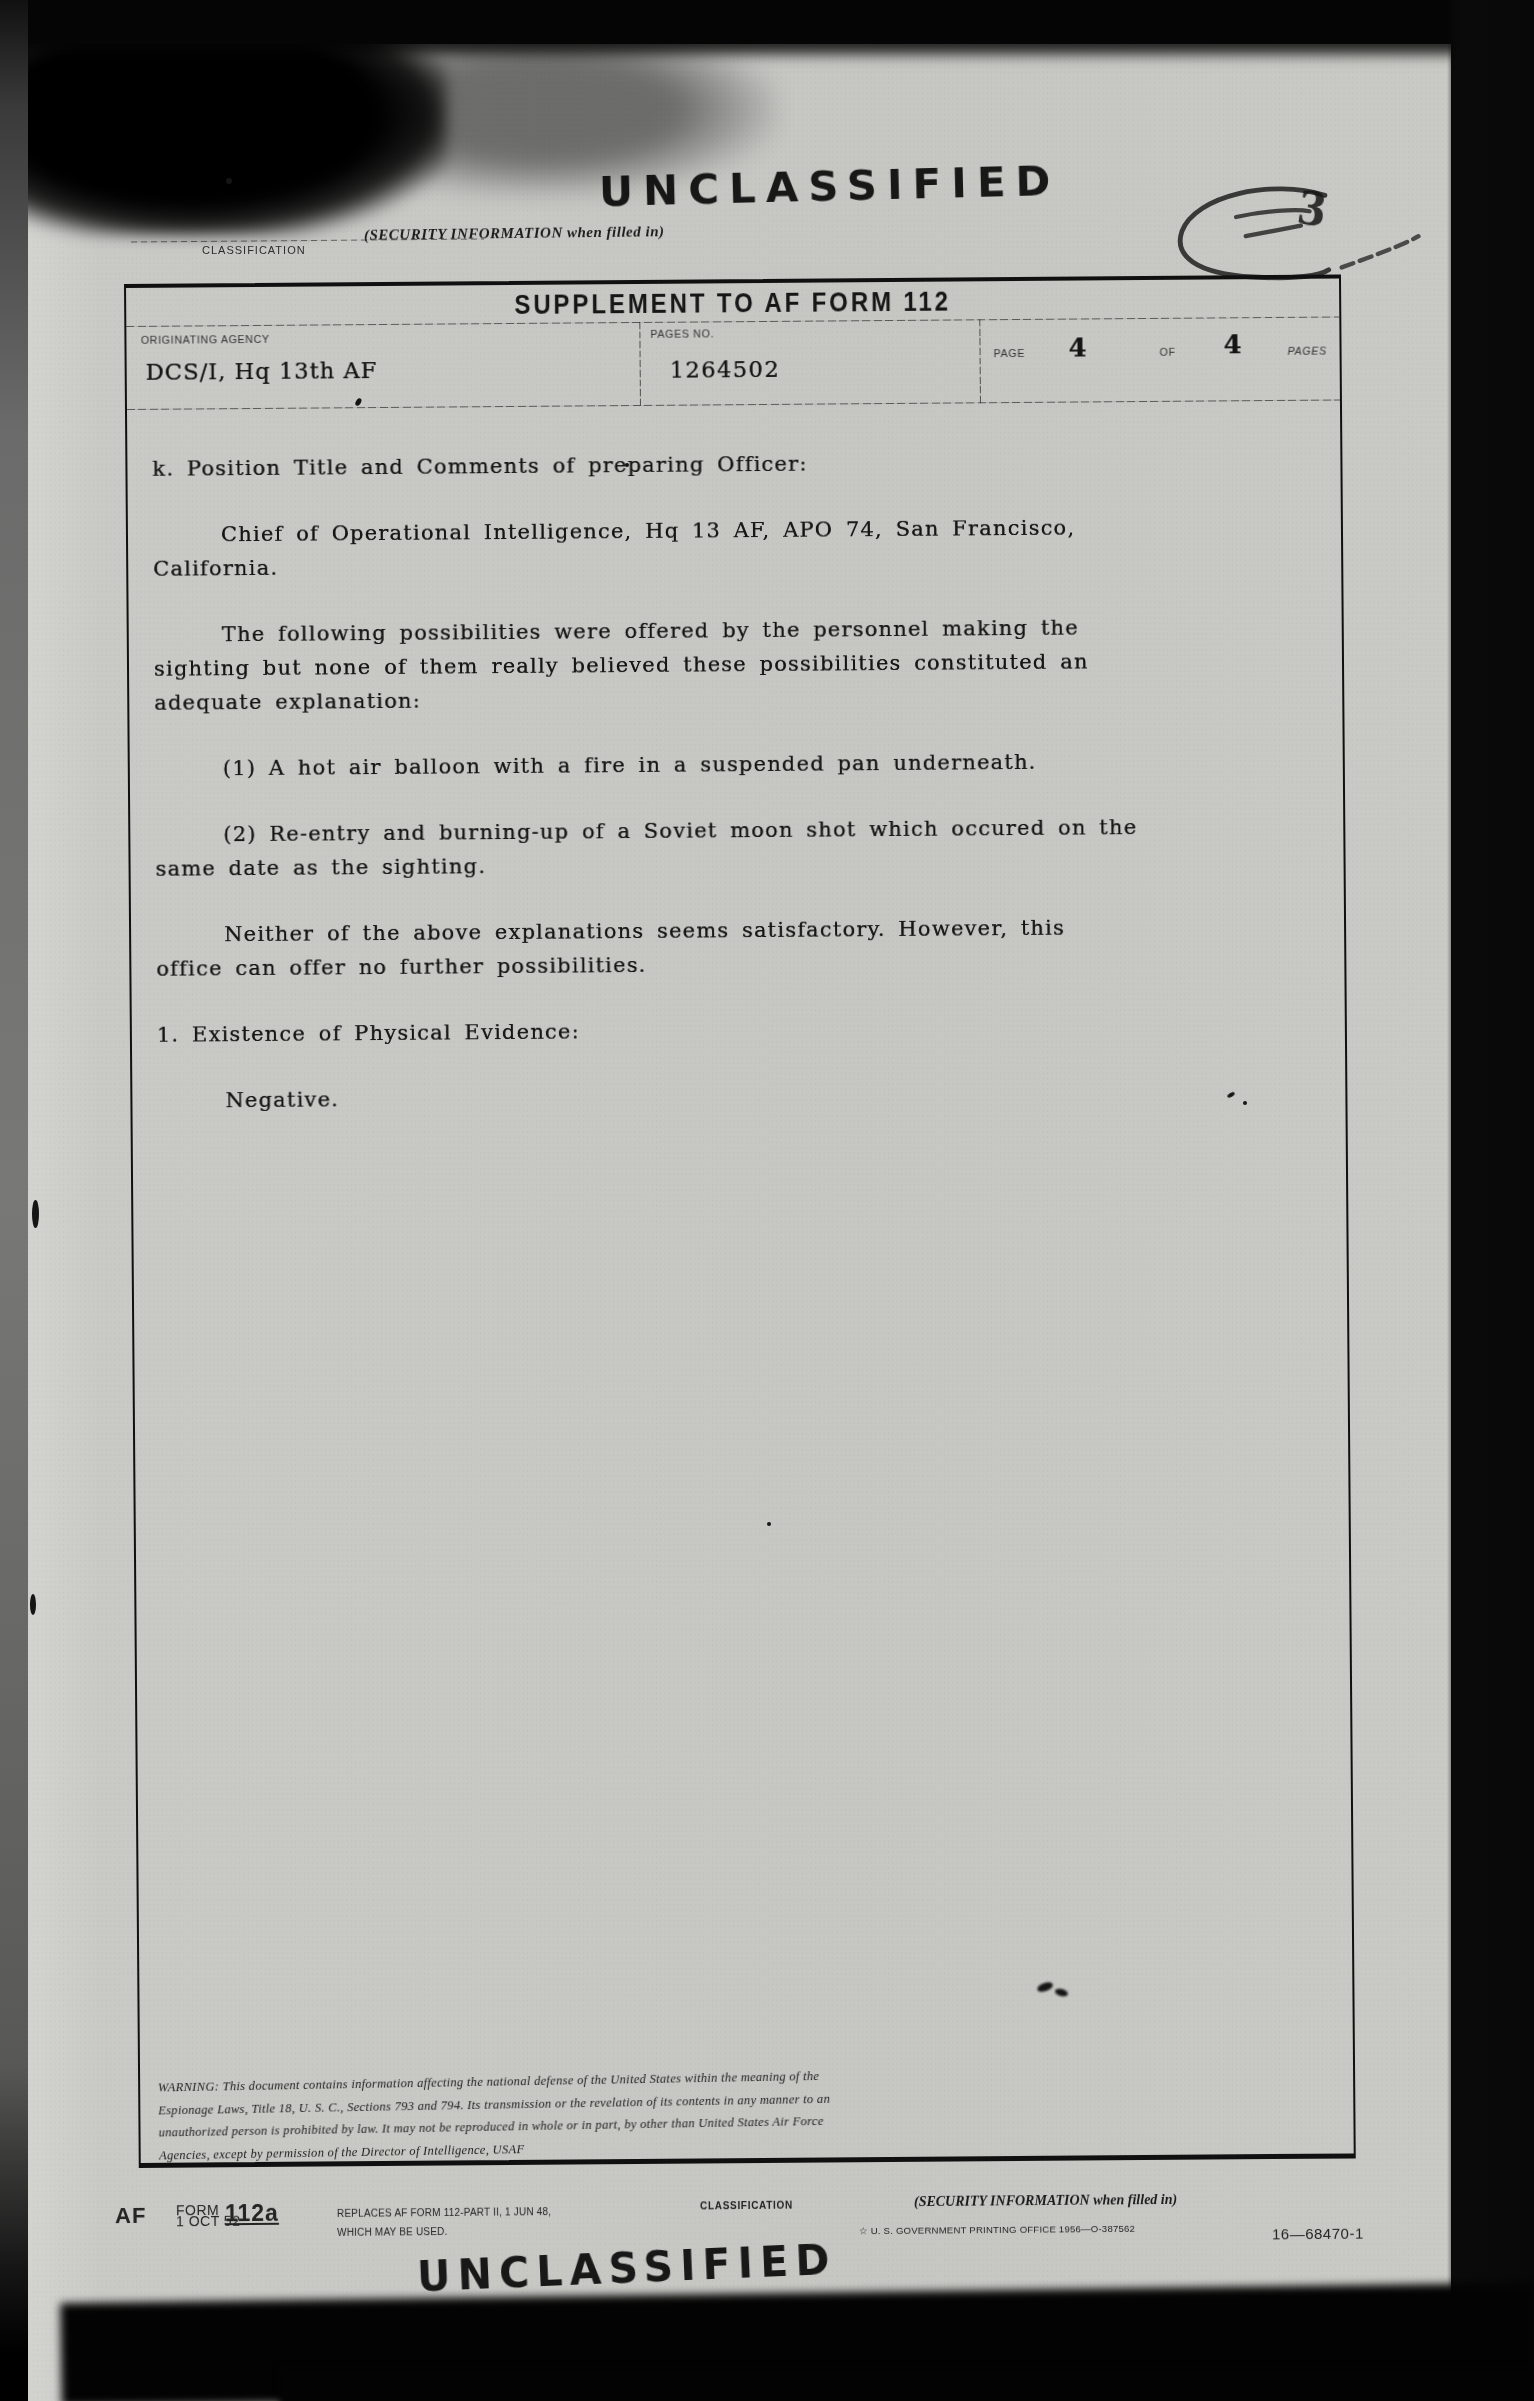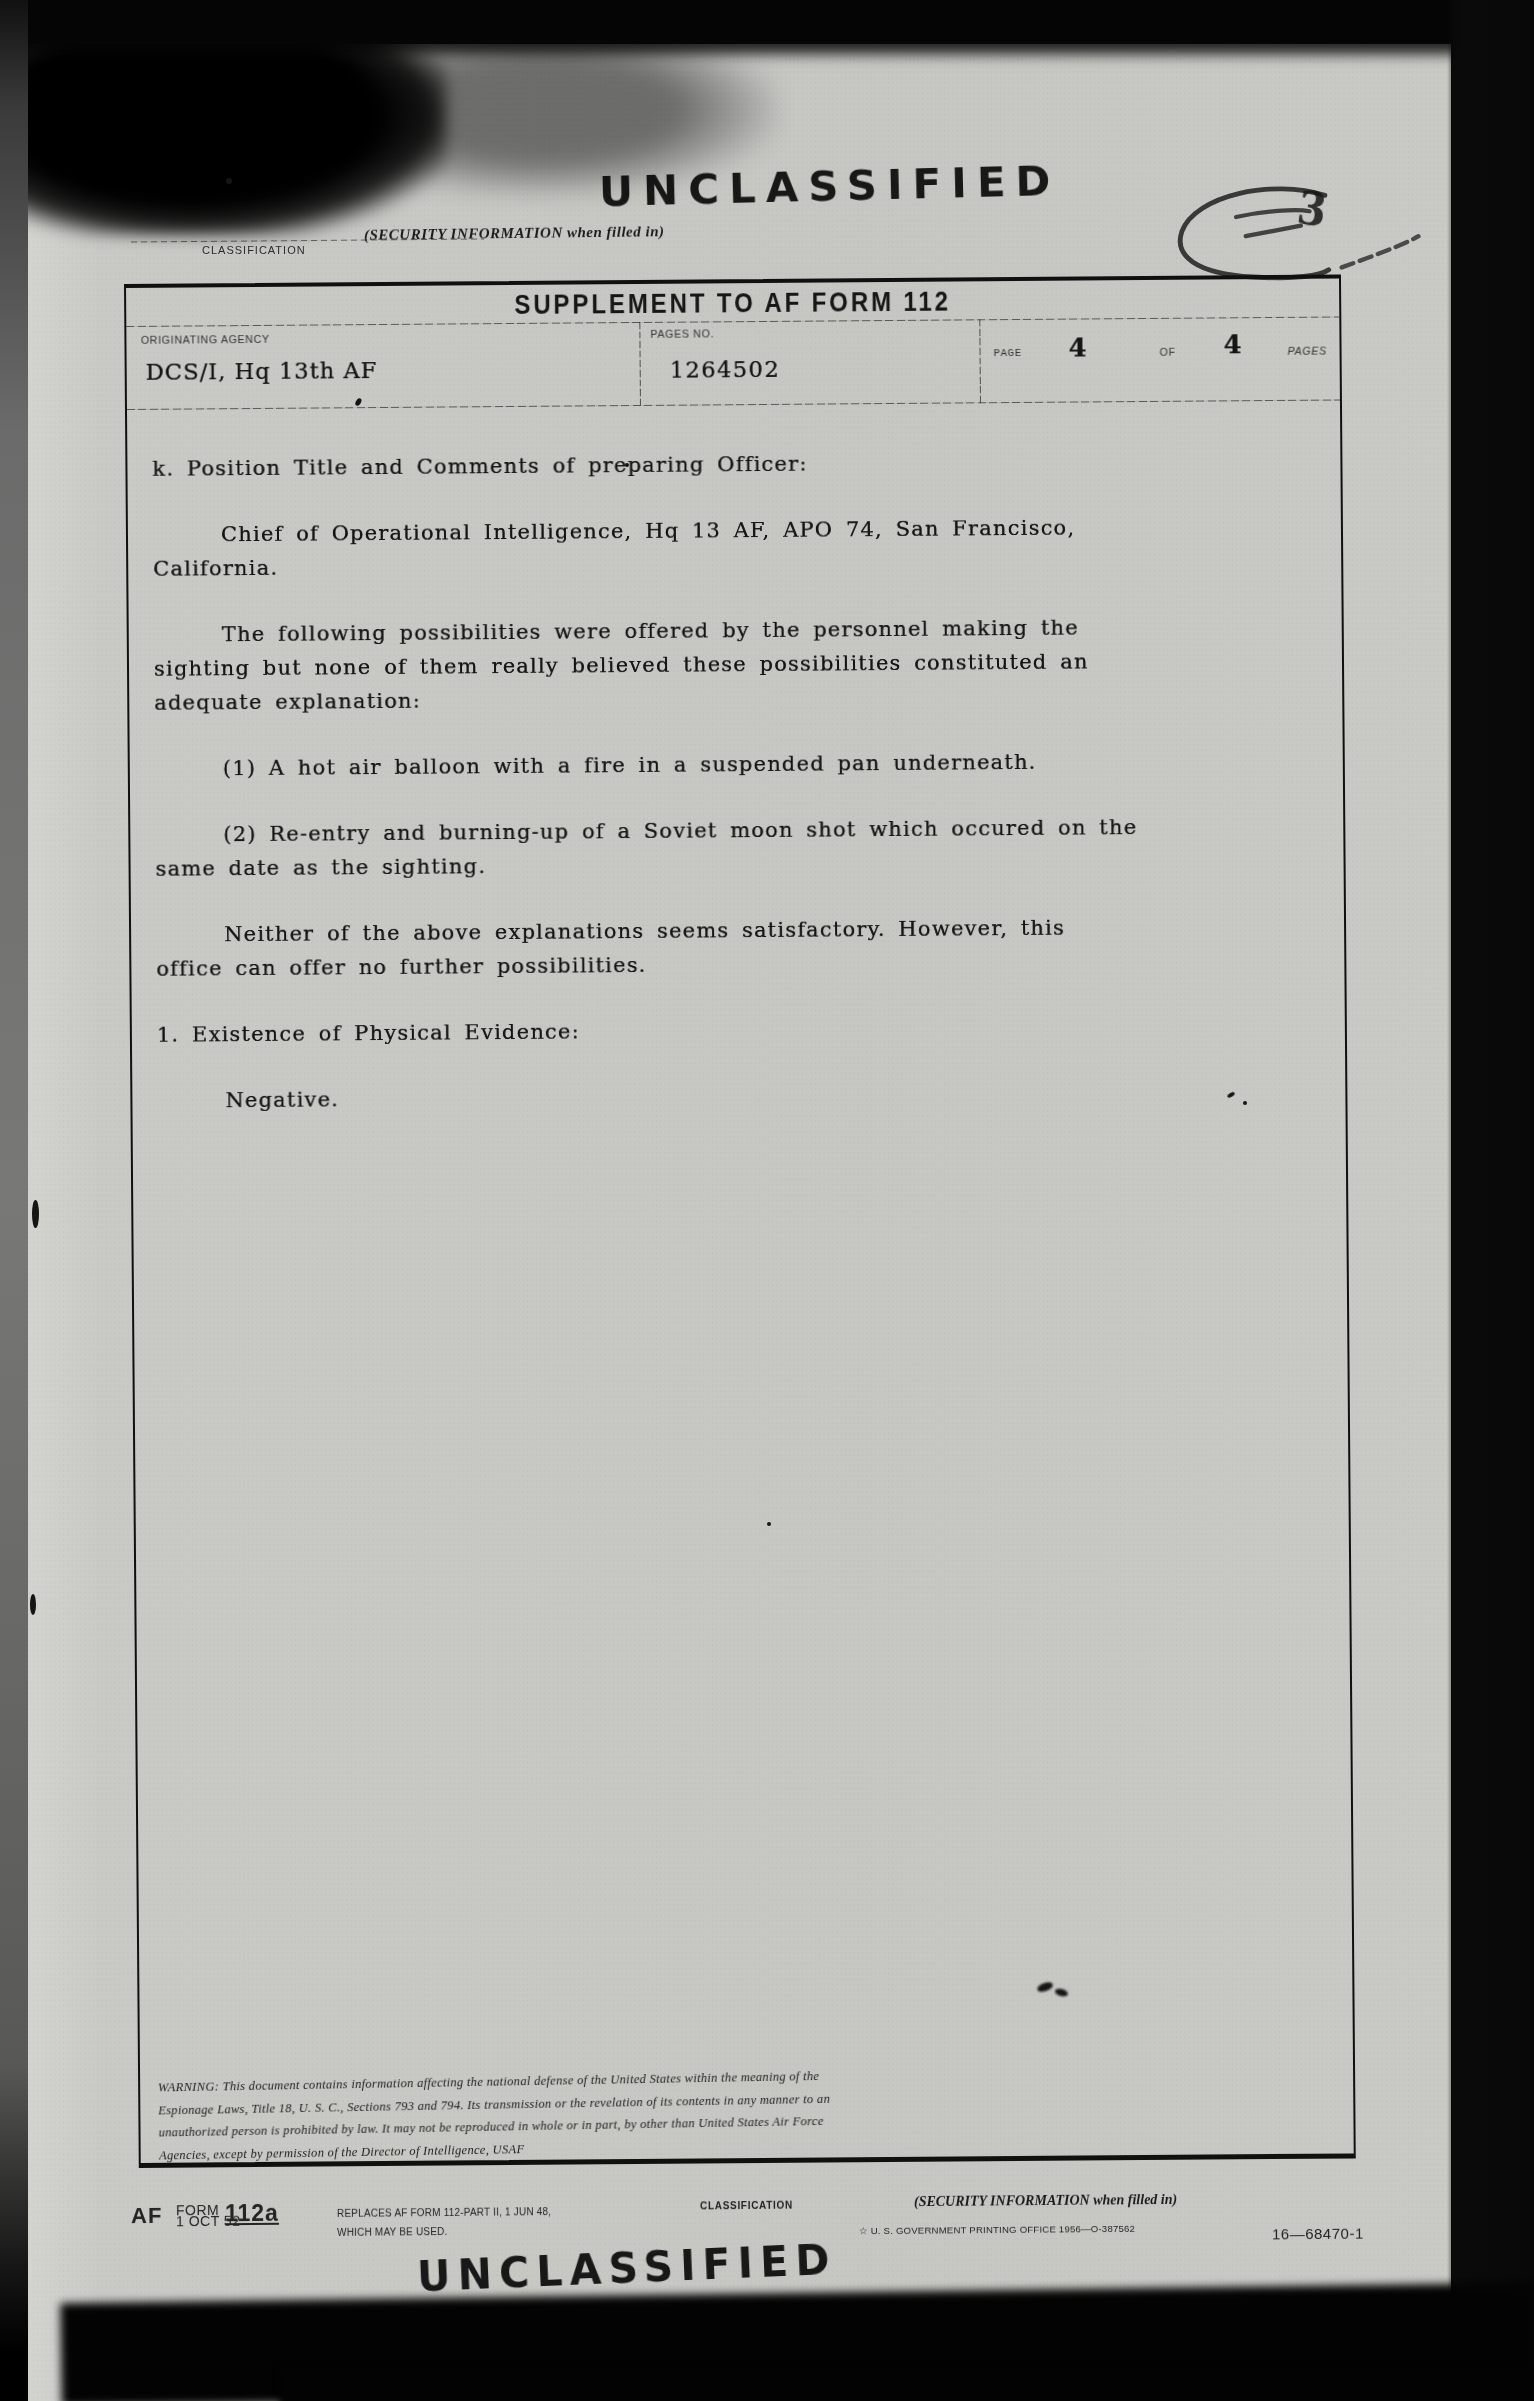--- a/index.html
+++ b/index.html
@@ -72,21 +72,21 @@
   .para .bline{font-family:"DejaVu Serif",serif;font-size:21px;line-height:34px;
                letter-spacing:1.2px;word-spacing:4.8px;color:#141414;filter:blur(0.2px);
                text-shadow:0 0 0.5px rgba(15,15,15,.85);white-space:nowrap;}
   .para.ind .bline:first-child{padding-left:68px;}
   
   .warning{position:absolute;left:18px;top:1783px;width:1191px;transform:rotate(-.55deg);}
   .warning .wline{font-family:"Liberation Serif",serif;font-style:italic;font-size:12.5px;
                   line-height:22.6px;letter-spacing:0.3px;color:#20201f;filter:blur(0.3px);white-space:nowrap;}
   
   .footer-item{position:absolute;color:#242424;filter:blur(0.2px);white-space:nowrap;transform:rotate(-.5deg);}
-  .af-big{left:115px;top:2203px;font-size:22px;font-weight:bold;letter-spacing:1px;margin-left:16px;}
+  .af-big{left:115px;top:2203px;font-size:22px;font-weight:bold;letter-spacing:1px;}
   .form-stack{left:176px;top:2205px;font-size:14px;letter-spacing:0.5px;line-height:10.6px;}
   .num-big{left:225px;top:2200px;font-size:23px;font-weight:bold;letter-spacing:1px;text-decoration:underline;}
   .replaces{left:337px;top:2203px;font-size:10px;letter-spacing:0.2px;line-height:19px;}
   .cls2{left:700px;top:2200px;font-size:10px;letter-spacing:0.7px;font-weight:bold;}
   .sec-note-bot{left:914px;top:2193px;font-family:"Liberation Serif",serif;font-style:italic;
                 font-weight:bold;font-size:14px;color:#1b1b1b;}
   .gpo{left:859px;top:2224px;font-size:9.6px;letter-spacing:0.2px;}
   .printcode{left:1272px;top:2225px;font-size:15px;letter-spacing:0.5px;}
 </style>
 </head>
@@ -118,21 +118,21 @@
     <div class="hdash r2"></div>
     <div class="vdash vd1"></div>
     <div class="vdash vd2"></div>
 
     <div class="flabel" style="left:14.4px;top:46px;">ORIGINATING AGENCY</div>
     <div class="flabel" style="left:524px;top:44px;">PAGES NO.</div>
 
     <div class="tw agency-val">DCS/I, Hq 13th AF</div>
     <div class="tw report-val">1264502</div>
 
-    <div class="flabel" style="left:867px;top:66px;font-family:Liberation Mono, monospace;">PAGE</div>
+    <div class="flabel" style="left:867px;top:66px;">PAGE</div>
     <div class="tw page-num" style="left:942px;top:52px;">4</div>
     <div class="flabel" style="left:1033px;top:66px;">OF</div>
     <div class="tw page-num" style="left:1097px;top:50px;">4</div>
     <div class="flabel" style="left:1161px;top:66px;font-style:italic;">PAGES</div>
 
     <div class="bodytxt">
       <div class="para">
         <div class="bline">k.  Position Title and Comments of preparing Officer:</div>
       </div>
       <div class="para ind">

